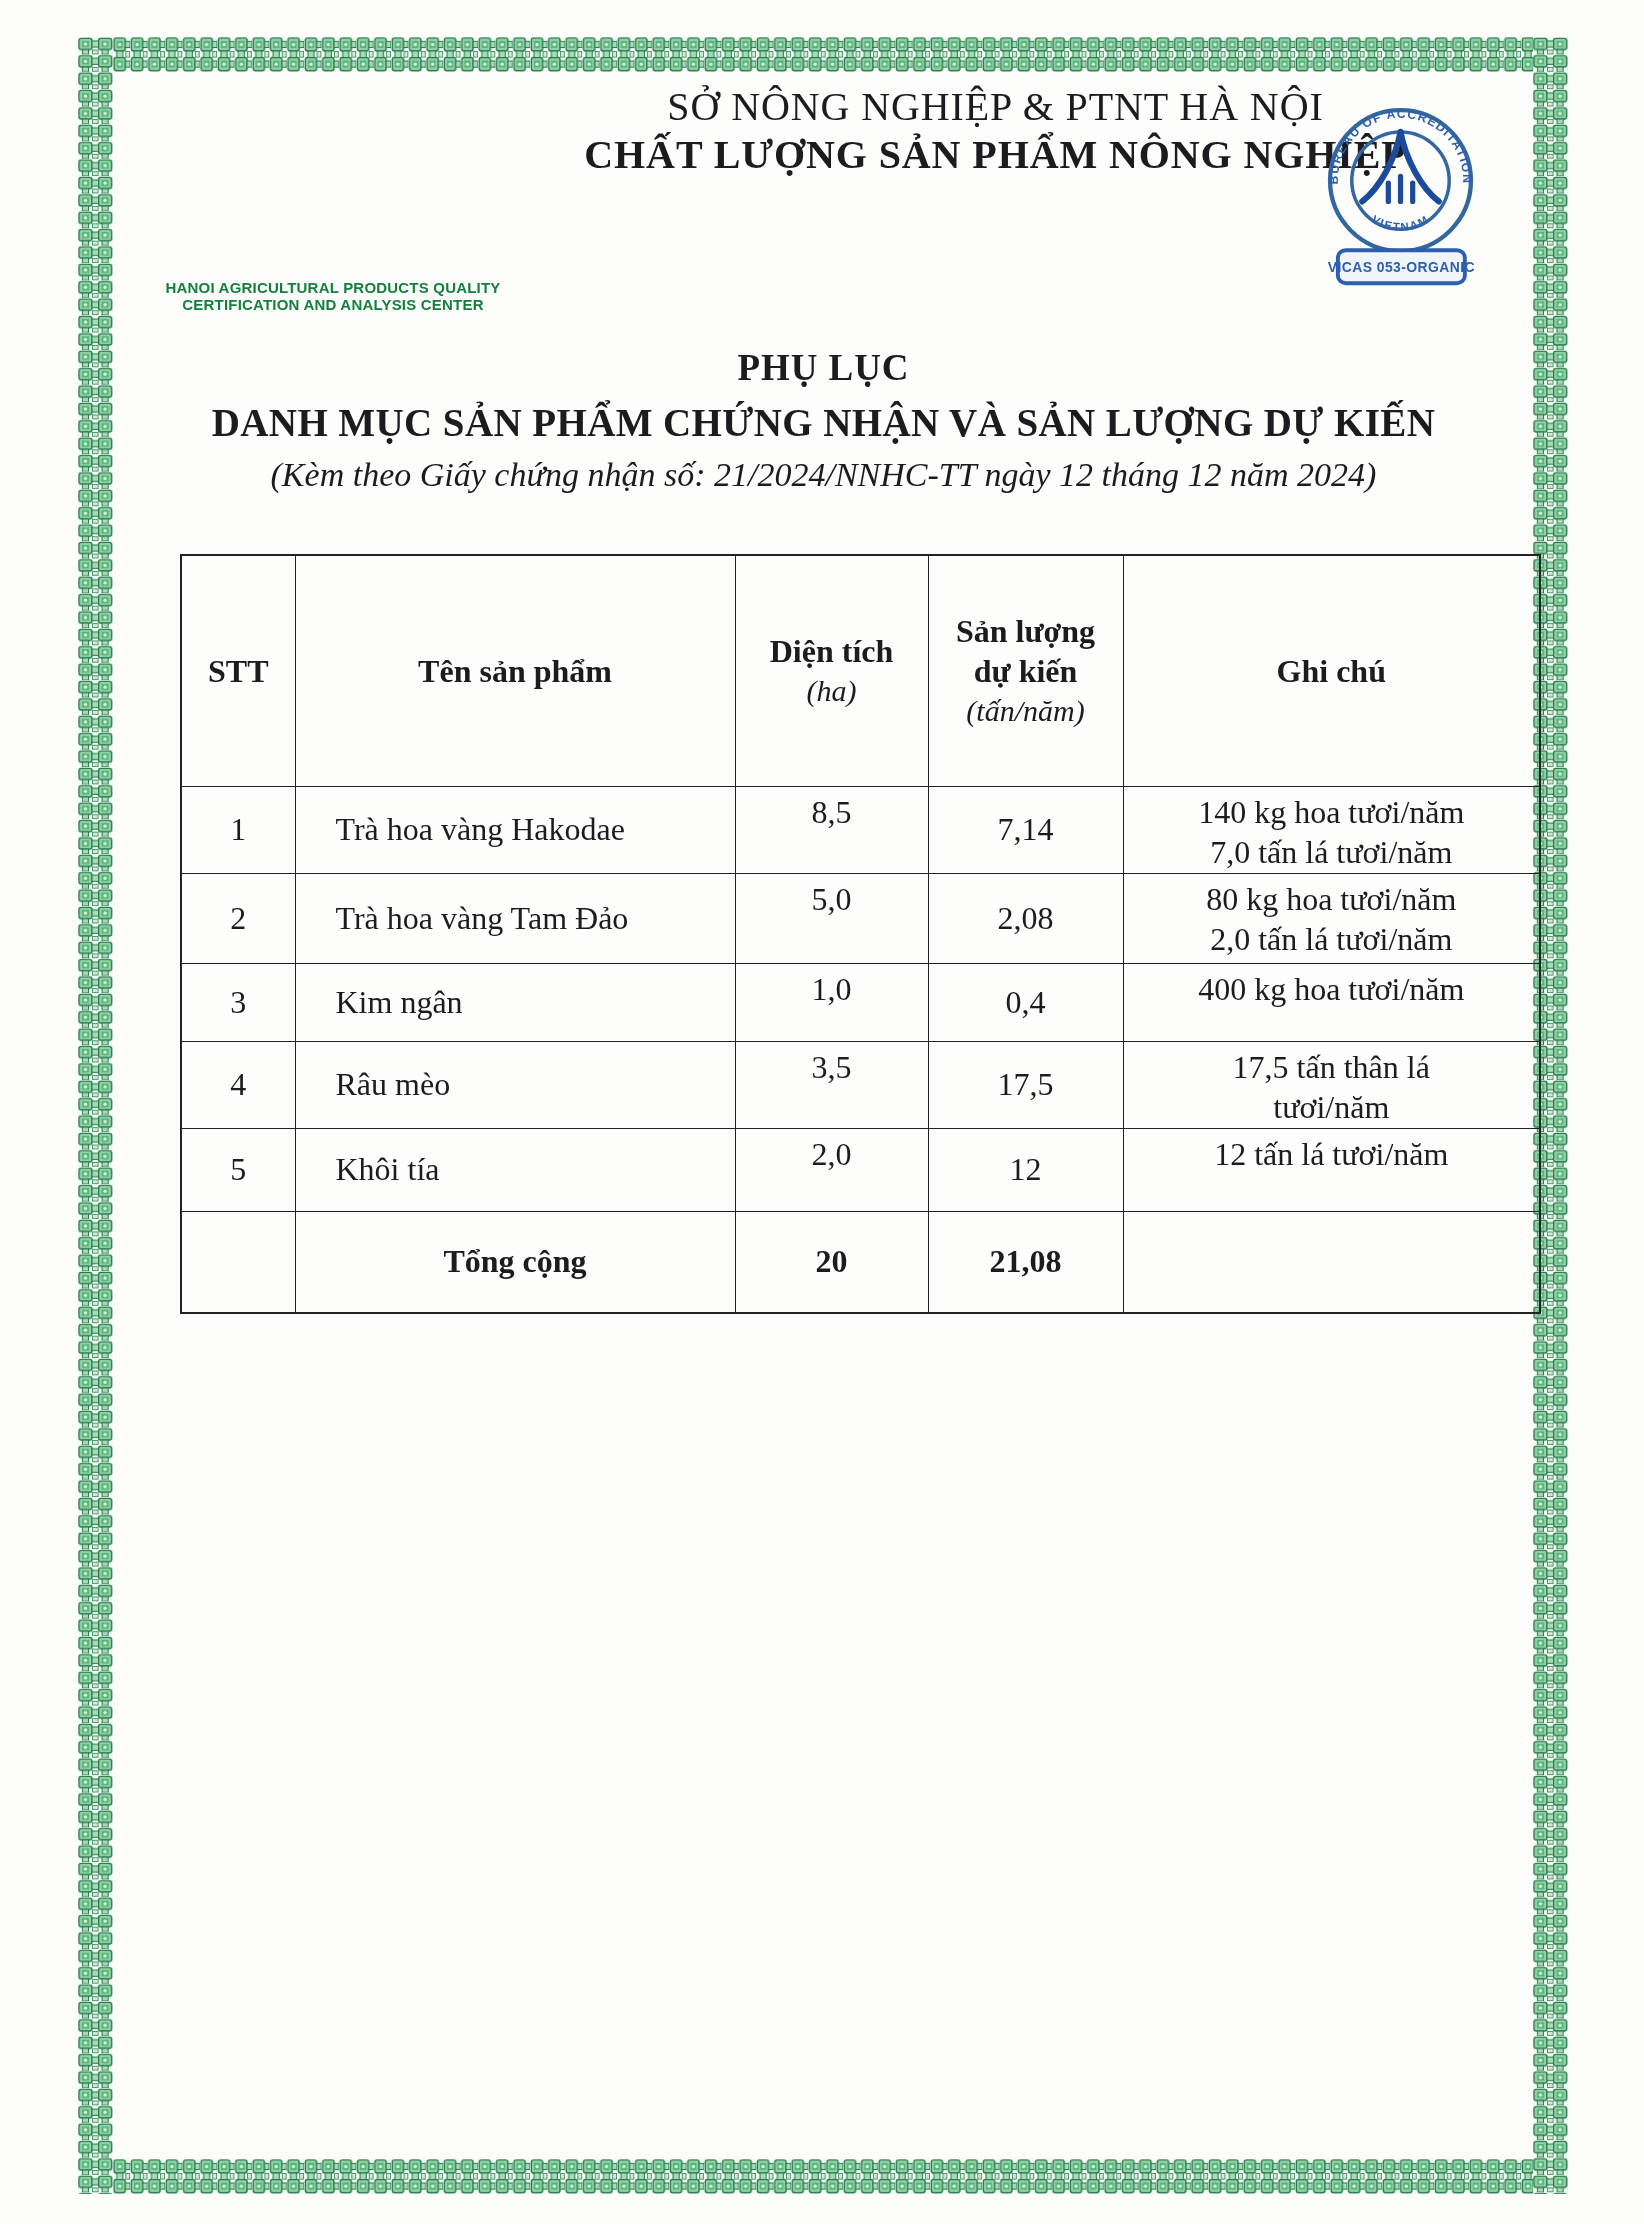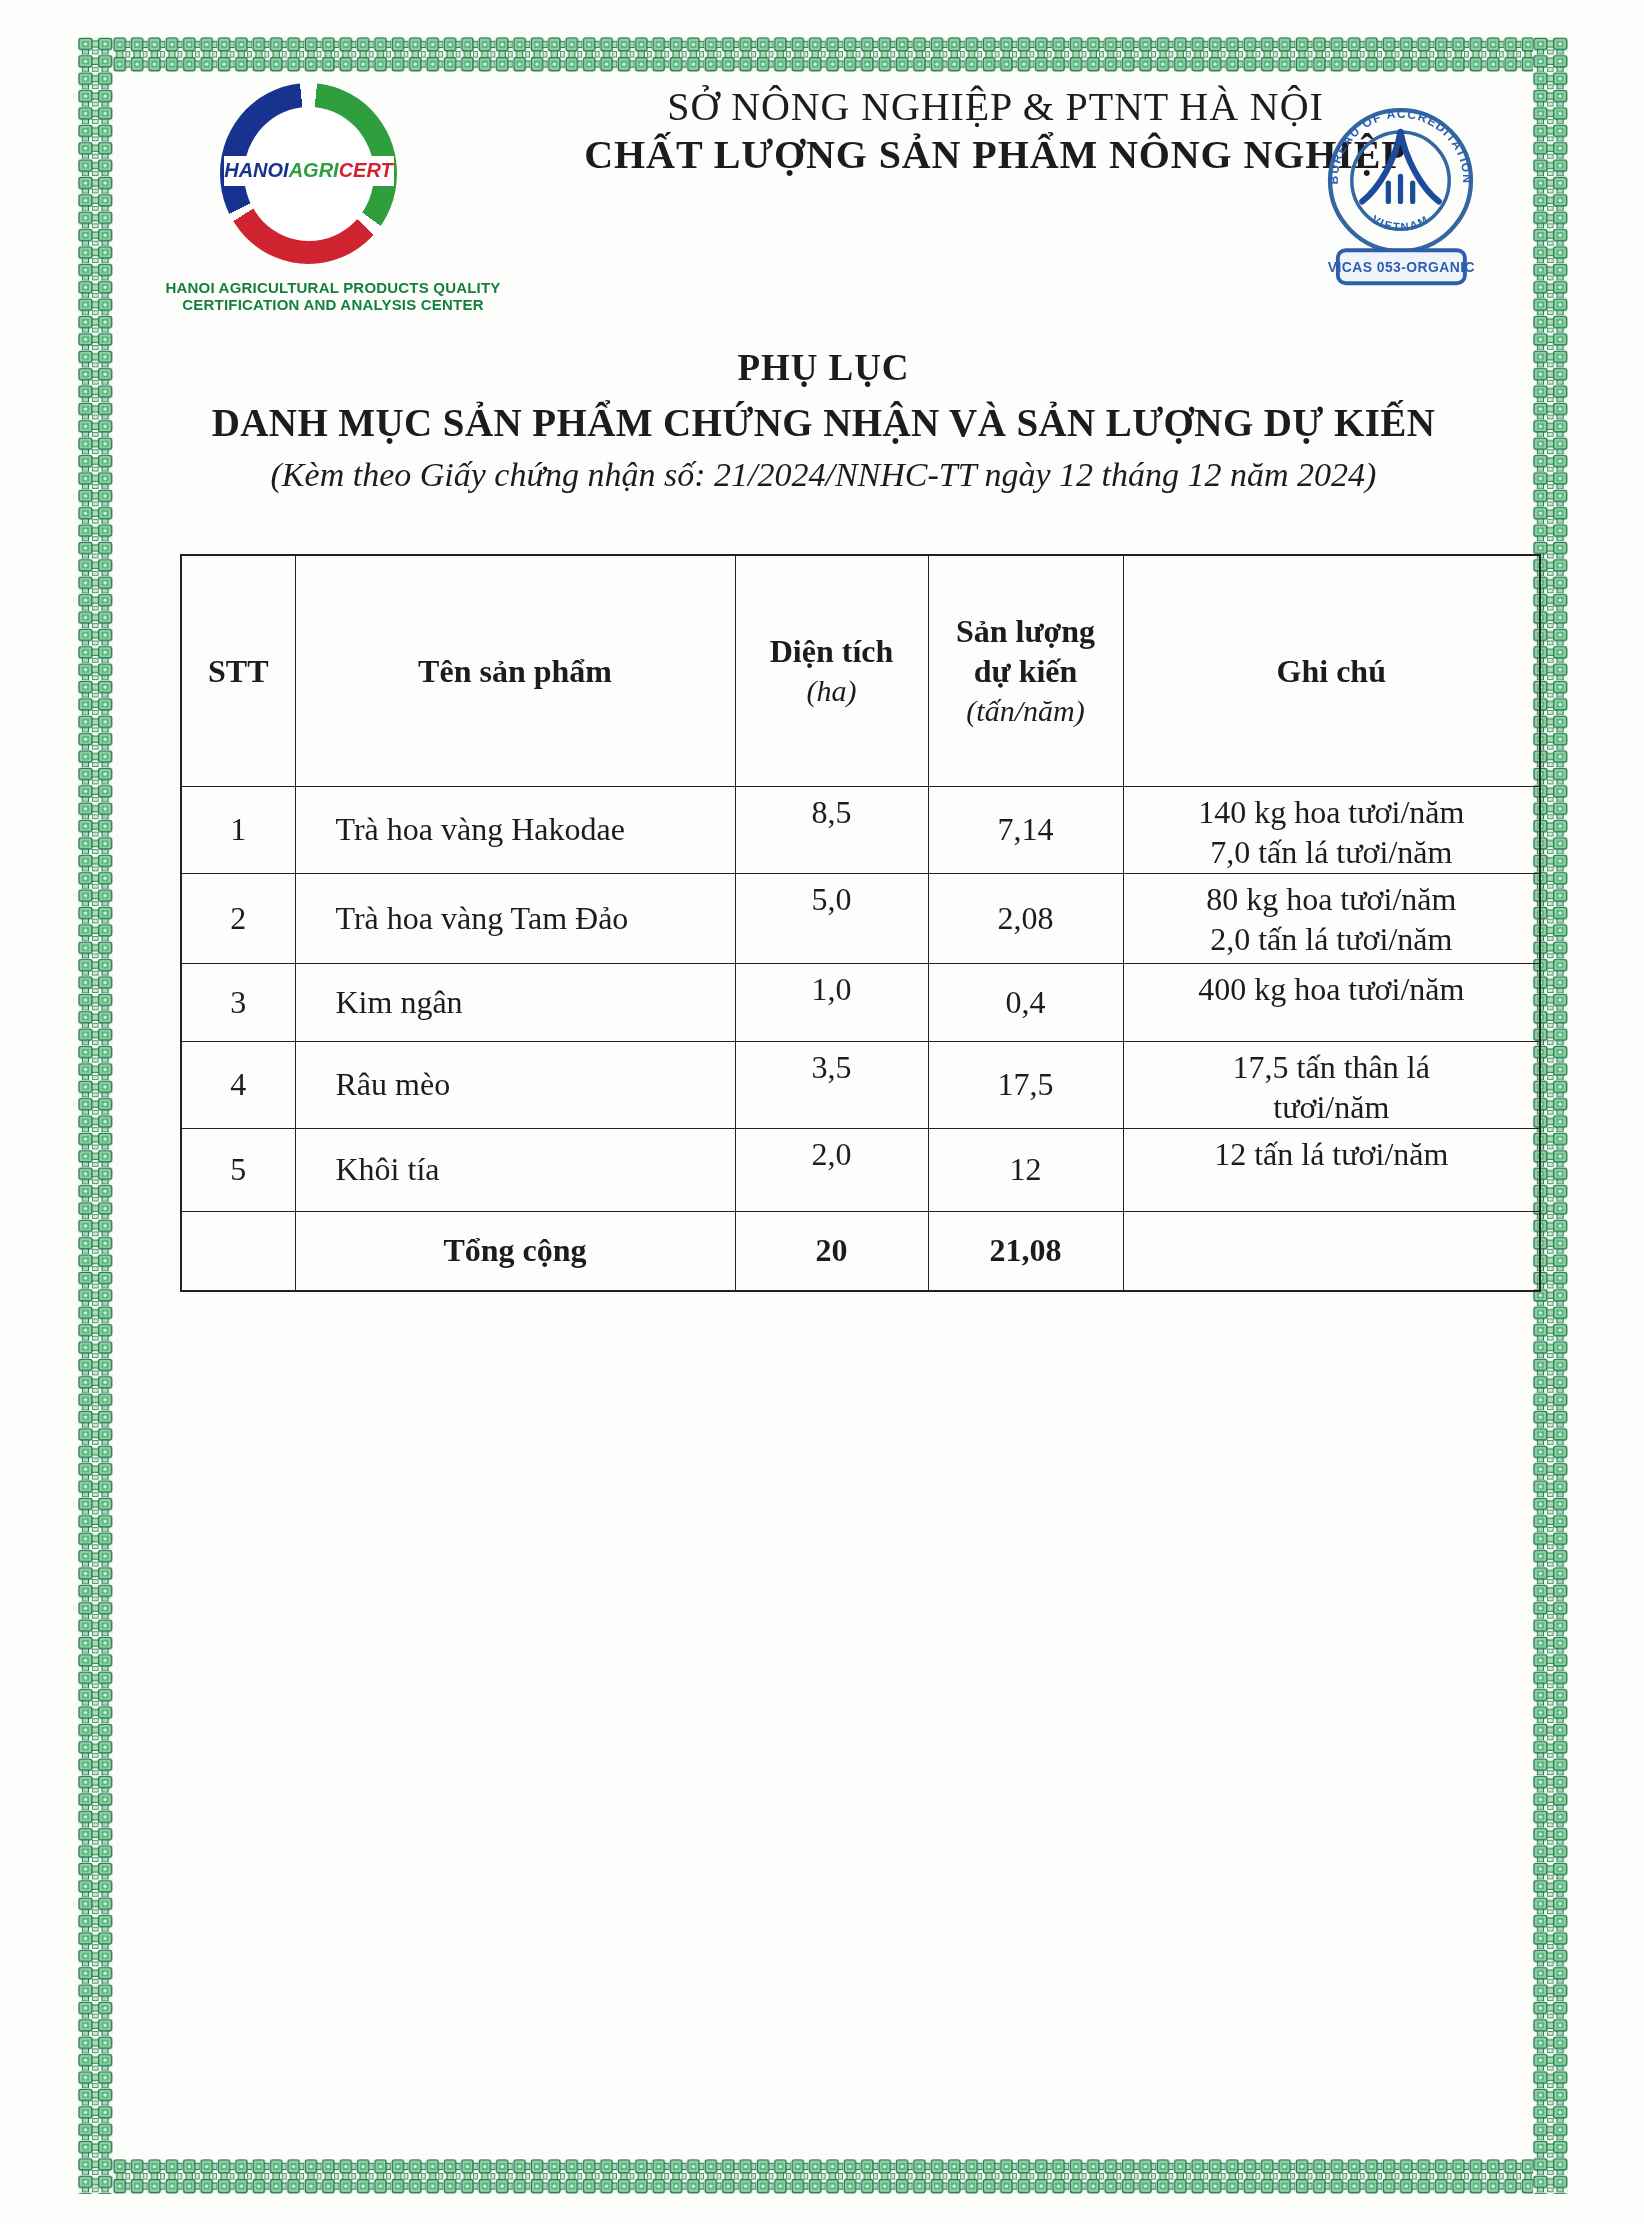--- a/index.html
+++ b/index.html
@@ -95,26 +95,20 @@
   <svg class="strip" style="left:78px;top:2159px" width="1490" height="35" viewBox="0 0 1714 40">
       <rect width="1714" height="40" fill="url(#chainH)"></rect>
     </svg>
   <svg class="strip" style="left:78px;top:37px" width="35" height="2157" viewBox="0 0 40 2482">
       <rect width="40" height="2482" fill="url(#chainV)"></rect>
     </svg>
   <svg class="strip" style="left:1533px;top:37px" width="35" height="2157" viewBox="0 0 40 2482">
       <rect width="40" height="2482" fill="url(#chainV)"></rect>
     </svg>
 
-  <div class="logo">
-    <div class="logo-ring"></div>
-    <div class="logo-hole"></div>
-    <div class="logo-band"></div>
-    <div class="logo-text"><span class="lt-blue">HANOI</span><span class="lt-green">AGRI</span><span class="lt-red">CERT</span></div>
-  </div>
 
   <div class="org-block">
     <div class="org-l1">SỞ NÔNG NGHIỆP &amp; PTNT HÀ NỘI</div>
     <div class="org-l3">CHẤT LƯỢNG SẢN PHẨM NÔNG NGHIỆP</div>
   </div>
 
   <div class="logo-caption">
     <div>HANOI AGRICULTURAL PRODUCTS QUALITY</div>
     <div>CERTIFICATION AND ANALYSIS CENTER</div>
   </div>
@@ -216,21 +210,21 @@
         <td class="c-stt">5</td>
         <td class="c-name">Khôi tía</td>
         <td class="c-area">2,0</td>
         <td class="c-yield">12</td>
         <td class="c-note">
           <div>12 tấn lá tươi/năm</div>
           <div></div>
         </td>
       </tr>
 
-      <tr class="total" style="height:80px">
+      <tr class="total" style="height:102px">
         <td></td>
         <td>Tổng cộng</td>
         <td>20</td>
         <td>21,08</td>
         <td></td>
       </tr>
     </tbody>
       </table>
   </div>
 

